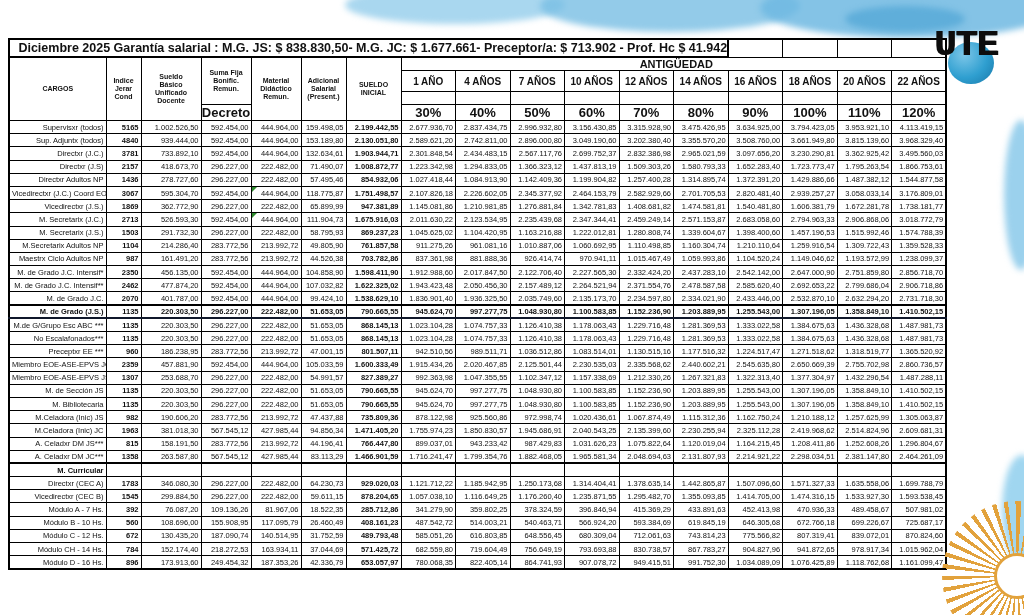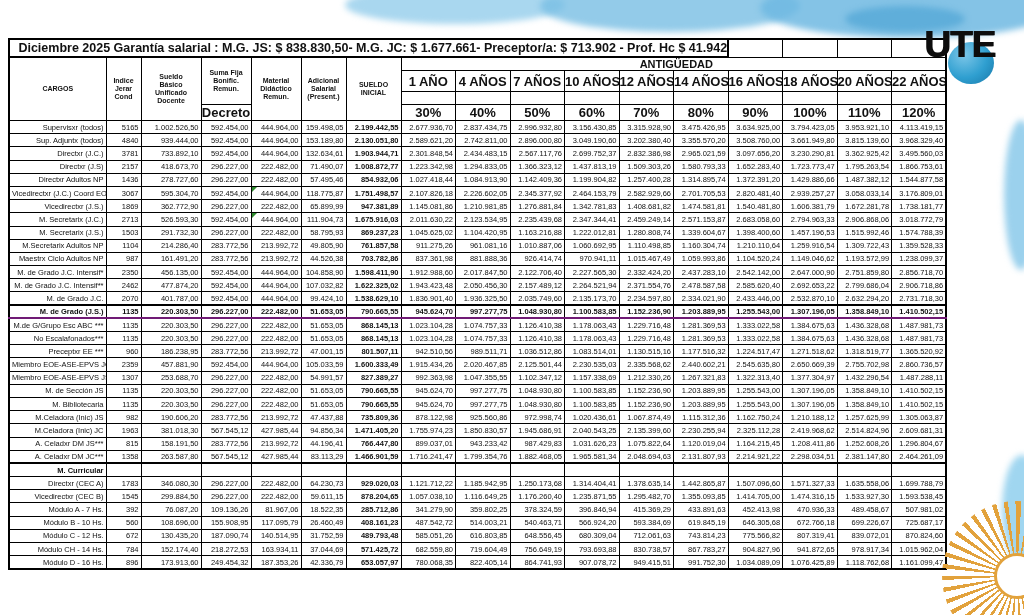--- a/index.html
+++ b/index.html
@@ -12,52 +12,52 @@
   .blob2 { left:540px; top:-20px; width:260px; height:52px; background:rgba(120,190,228,.8); }
   .blob3 { left:760px; top:-22px; width:300px; height:60px; background:rgba(110,185,226,.85); }
   .blob4 { left:845px; top:6px; width:120px; height:26px; background:rgba(70,160,210,.6); }
   .blob5 { left:1004px; top:120px; width:34px; height:150px; background:rgba(130,198,232,.8); }
   .blob6 { left:1002px; top:455px; width:40px; height:110px; background:rgba(150,210,238,.9); }
 
   
   .logo { position:absolute; right:6px; top:22px; width:100px; height:60px; z-index:3; }
   .logo .sphere { position:absolute; left:30px; top:20px; width:46px; height:42px; border-radius:50%;
                   background:radial-gradient(circle at 35% 30%, #7cc6e8 0%, #2f9fd0 55%, #1877a8 100%); }
-  .logo .word { position:absolute; left:6px; top:2px; font-size:37px; font-weight:900;
+  .logo .word { position:absolute; left:16px; top:2px; font-size:37px; font-weight:900;
                 letter-spacing:-1px; color:#0d0d0d; z-index:2;
-                text-shadow:1px 0 #0d0d0d; }
+                text-shadow:1px 0 #0d0d0d;font-family:Liberation Mono, monospace; }
 
   
   .sun { position:absolute; right:-68px; bottom:-36px; width:150px; height:150px; border-radius:50%;
          background:repeating-conic-gradient(#e2a23c 0deg 3.4deg, rgba(255,255,255,0) 3.4deg 9.2deg);
          z-index:2; }
   .sun .core { position:absolute; left:50%; top:50%; width:46px; height:46px; transform:translate(-50%,-50%);
                border-radius:50%; background:#fff; border:3px solid #e2a23c; }
 
   
   .sheet { position:absolute; left:8px; top:38px; width:937px; z-index:1; }
   table { border-collapse:collapse; table-layout:fixed; width:937px; background:#fff;
           border:2px solid #000; }
   th, td { border:1px solid #000; overflow:hidden; white-space:nowrap; }
 
   thead th { font-weight:bold; text-align:center; vertical-align:middle; }
   .title-cell { font-size:12.5px; text-align:right; padding:1px 0 1px 5px; height:17px;
                 border:2px solid #000; letter-spacing:0; }
   .hsmall { font-size:7px; line-height:8px; white-space:pre-line; }
   .antig { font-size:11px; height:13px;padding-left:6px; }
-  .years th { font-size:13px; height:21px; }
+  .years th { font-size:10px; height:21px; }
   .gap th { height:13px; }
   .pcts th, .decreto { font-size:13px; height:15px; }
 
   tbody td { height:13.2px; font-size:7.5px; padding:0 2px; vertical-align:middle; position:relative; }
   td.cargo { text-align:right; }
   td.num { text-align:right; }
-  td.indice { font-weight:normal; }
+  td.indice { font-weight:bold; }
   td.inicial { font-weight:bold; }
-  tr.row-bold td { font-weight:bold; border-top:2px solid #000; border-bottom:2px solid #701a75; }
+  tr.row-bold td { font-weight:bold; border-top:2px solid #000; border-bottom:2px solid #0f172a; }
   tr.row-section td { border-top:2px solid #000; }
   tr.row-section td.cargo { font-weight:bold; }
   tr.row-heavy td { border-width:1.5px 1px; }
   td.marked::before { content:""; position:absolute; left:0; top:0;
                       border-top:5px solid #2e8b2e; border-right:5px solid transparent; }
 </style>
 </head>
 <body>
 
 <div class="blob blob1"></div>

